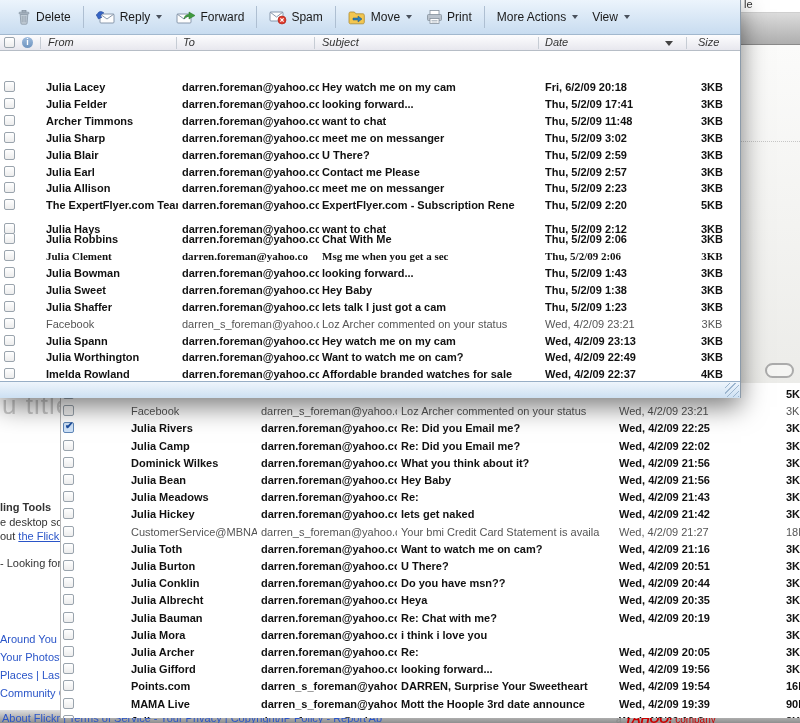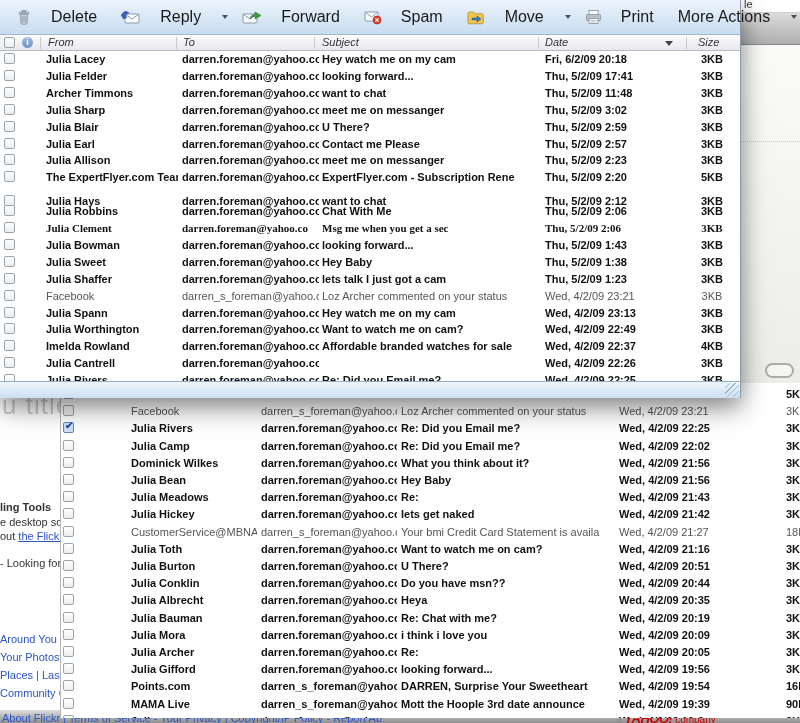--- a/index.html
+++ b/index.html
@@ -54,21 +54,21 @@
   .bw .c-size { left:725px; width:44px; line-height:17.2px; }
   .bw .cb { left:2px; }
   .bw .mailrow { height:17.2px; }
 
   
   .front-window { position:absolute; left:0; top:0; width:741px; height:398px; background:#fff;
     z-index:2; box-shadow:0 9px 24px rgba(0,0,0,0.5); border-right:1px solid #8b9aa9; }
   .fw-toolbar { position:absolute; left:0; top:0; width:100%; height:35px;
     background:linear-gradient(#ecf4fc,#c8dcf0); border-bottom:1px solid #a2b8ce;
     display:flex; align-items:center; padding-left:9px; }
-  .tbtn { display:flex; align-items:center; gap:19px; font-size:16px; color:#1a1a1a;
+  .tbtn { display:flex; align-items:center; gap:4px; font-size:12px; color:#1a1a1a;
     padding:4px 7px; cursor:pointer; white-space:nowrap; }
   .tbtn svg { display:block; }
   .tarrow { width:0; height:0; border-left:3.5px solid transparent; border-right:3.5px solid transparent;
     border-top:4px solid #49515c; margin-left:2px; }
   .tdiv { width:1px; height:22px; background:#aebfd2; margin:0 5px; }
 
   .fw-header { position:absolute; left:0; top:35px; width:100%; height:16px;
     background:linear-gradient(#fdfdfe,#e7e7ee); border-bottom:1px solid #b6bdc6;
     font-size:11px; color:#333; }
   .hcell { position:absolute; top:1px; white-space:nowrap;font-style:italic; }
@@ -79,21 +79,21 @@
   .sort-arrow { position:absolute; left:665px; top:6px; width:0; height:0;
     border-left:4px solid transparent; border-right:4px solid transparent; border-top:5px solid #444; }
 
   .fw-rows { position:absolute; left:0; top:51px; width:100%; height:330px; overflow:hidden; background:#fff; }
   .fw .c-from { left:46px;  width:132px; line-height:16.9px; }
   .fw .c-to   { left:182px; width:137px; line-height:16.9px; }
   .fw .c-subj { left:322px; width:217px; line-height:16.9px; }
   .fw .c-date { left:545px; width:118px; line-height:16.9px; }
   .fw .c-size { left:686px; width:52px; text-align:center; line-height:16.9px; }
   .fw .cb { left:4px; }
-  .fw .mailrow { height:16.9px; }
+  .fw .mailrow { height:16.9px;margin-top:28px; }
 
   .fw-status { position:absolute; left:0; top:381px; width:100%; height:17px;
     background:linear-gradient(#eef5fc,#cde0f2); border-top:1px solid #97aec6; }
   .grip { position:absolute; right:1px; bottom:1px; width:14px; height:14px; cursor:nwse-resize;
     background:repeating-linear-gradient(135deg, transparent 0 3px, #9db6cf 3px 4px); }
 </style>
 </head>
 <body>
 
 <div class="stage">
@@ -231,21 +231,20 @@
     <span class="c c-to">darren.foreman@yahoo.co</span>
     <span class="c c-subj">Re: Chat with me?</span>
     <span class="c c-date">Wed, 4/2/09 20:19</span>
     <span class="c c-size">3KB</span>
   </div>
         <div class="mailrow" style="top: 614.8px;">
     <span class="cb"></span>
     <span class="c c-from">Julia Mora</span>
     <span class="c c-to">darren.foreman@yahoo.co</span>
     <span class="c c-subj">i think i love you</span>
-    <span class="c c-date">Wed, 4/2/09 20:09</span>
     <span class="c c-size">3KB</span>
   </div>
         <div class="mailrow" style="top: 632px;">
     <span class="cb"></span>
     <span class="c c-from">Julia Archer</span>
     <span class="c c-to">darren.foreman@yahoo.co</span>
     <span class="c c-subj">Re:</span>
     <span class="c c-date">Wed, 4/2/09 20:05</span>
     <span class="c c-size">3KB</span>
   </div>

